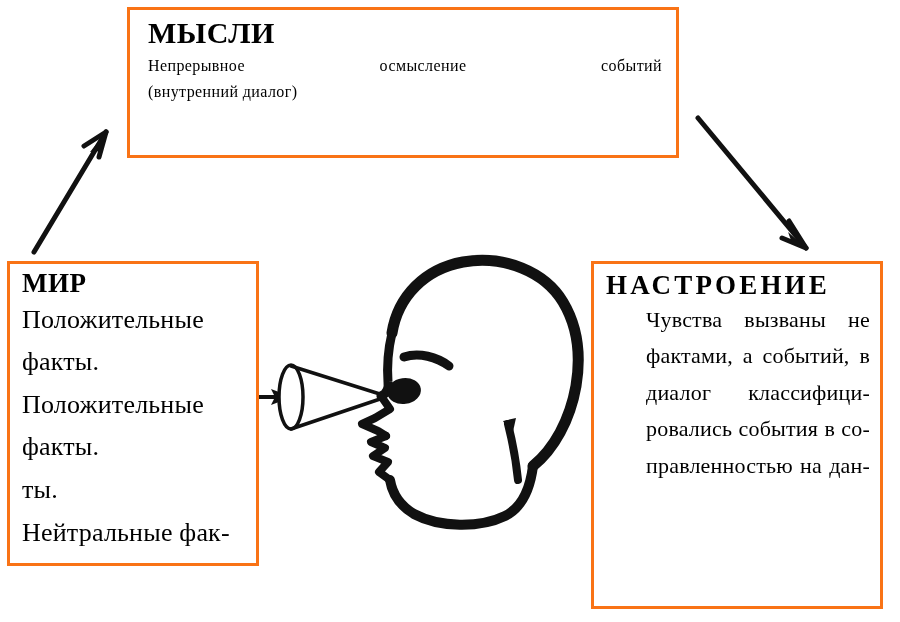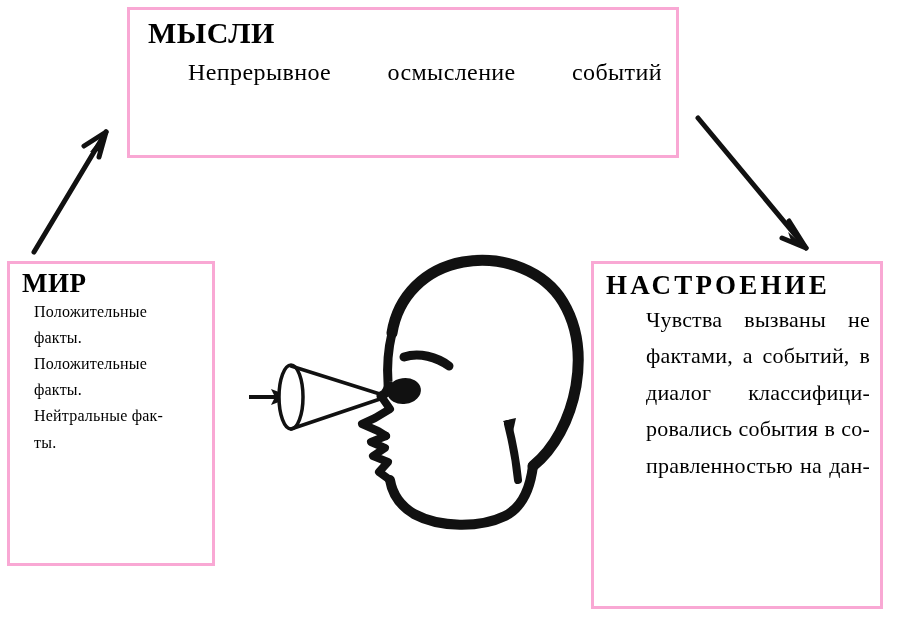--- a/index.html
+++ b/index.html
@@ -20,37 +20,37 @@
     position: absolute;
     left: 0; top: 0;
     width: 900px;
     height: 622px;
   }
 
   
   .box {
     position: absolute;
     box-sizing: border-box;
-    border: 3px solid #f9a8d4;
+    border: 3px solid #f97316;
     background: #ffffff;
     z-index: 3;
   }
 
   .box-thoughts {
     left: 127px;
     top: 7px;
     width: 552px;
     height: 151px;
     padding: 8px 14px 6px 18px;
   }
 
   .box-world {
     left: 7px;
     top: 261px;
-    width: 208px;
+    width: 252px;
     height: 305px;
     padding: 6px 6px 6px 12px;
   }
 
   .box-mood {
     left: 591px;
     top: 261px;
     width: 292px;
     height: 348px;
     padding: 8px 10px 6px 12px;
@@ -73,41 +73,39 @@
     margin-bottom: 1px;
   }
   .heading-mood {
     font-size: 27px;
     letter-spacing: 3.2px;
     margin-bottom: 2px;
   }
 
   
   .body-thoughts {
-    font-size: 24px;
+    font-size: 16px;
     line-height: 1.62;
     text-align: justify;
     text-align-last: left;
     letter-spacing: 0.4px;
-    margin-left: 40px;
   }
   .body-thoughts .ln {
     display: block;
     text-align: justify;
     text-align-last: justify;
   }
   .body-thoughts .ln.last {
     text-align-last: left;
   }
 
   .body-world {
-    font-size: 16px;
+    font-size: 26px;
     line-height: 1.64;
     letter-spacing: 0.2px;
-    margin-left: 12px;
   }
   .body-world .ln {
     display: block;
     white-space: nowrap;
   }
 
   .body-mood {
     font-size: 22px;
     line-height: 1.66;
     letter-spacing: 0.2px;
@@ -201,32 +199,33 @@
       <path d="M 404 357 C 419 352, 437 357, 449 366" stroke="#111111" stroke-width="9" fill="none" stroke-linecap="round"></path>
 
       <ellipse cx="404" cy="391" rx="17" ry="13" fill="#111111" transform="rotate(-8 404 391)"></ellipse>
     </g>
   </svg>
 
   <div class="box box-thoughts">
     <div class="heading heading-thoughts">МЫСЛИ</div>
     <div class="body-thoughts">
       <span class="ln">Непрерывное осмысление событий</span>
+      <span class="ln last">(внутренний диалог)</span>
     </div>
   </div>
 
   <div class="box box-world">
     <div class="heading heading-world">МИР</div>
     <div class="body-world">
       <span class="ln">Положительные</span>
       <span class="ln">факты.</span>
       <span class="ln">Положительные</span>
       <span class="ln">факты.</span>
+      <span class="ln">ты.</span>
       <span class="ln">Нейтральные фак-</span>
-      <span class="ln">ты.</span>
     </div>
   </div>
 
   <div class="box box-mood">
     <div class="heading heading-mood">НАСТРОЕНИЕ</div>
     <div class="body-mood">
       <span class="ln">Чувства вызваны не</span>
       <span class="ln">фактами, а событий, в</span>
       <span class="ln">диалог классифици-</span>
       <span class="ln">ровались события в со-</span>

